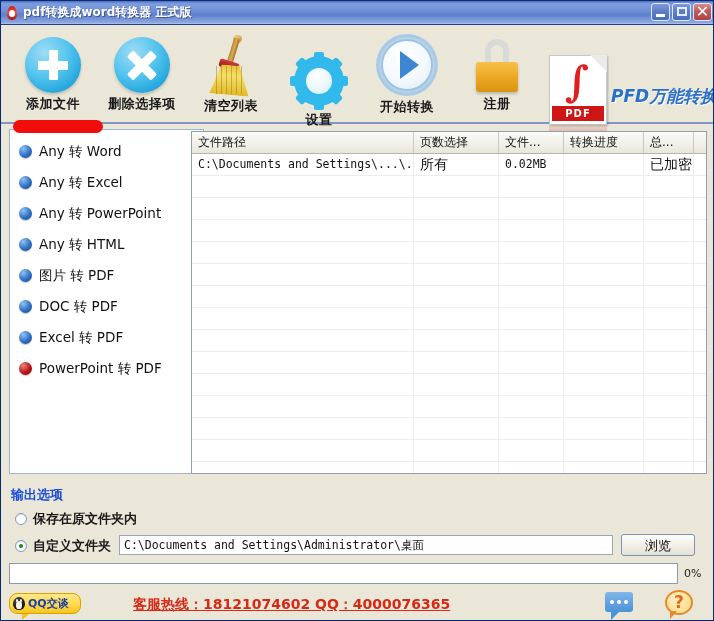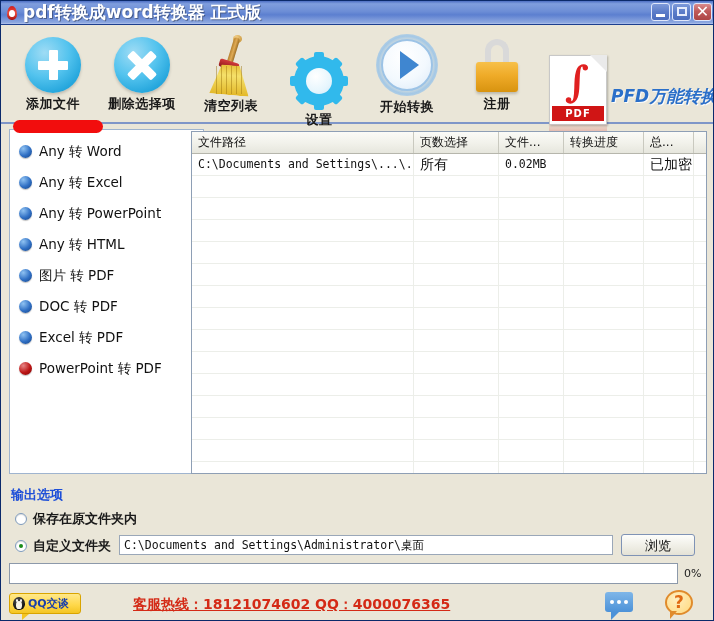--- a/index.html
+++ b/index.html
@@ -39,21 +39,21 @@
     border-radius: 50% 50% 45% 45% / 60% 60% 40% 40%;
   }
   .title-icon .pgw {
     position: absolute; left: 5px; top: 5px;
     width: 6px; height: 7px;
     background: #fff;
     border-radius: 50% 50% 45% 45%;
   }
   .title-text {
     color: #ffffff;
-    font-size: 17px;
+    font-size: 12px;
     font-weight: bold;
     text-shadow: 1px 1px 0 rgba(0,0,0,0.35);
     white-space: nowrap;
     font-family: "DejaVu Sans", sans-serif;
   }
   .winbtns { position: absolute; right: 3px; top: 2px; display: flex; gap: 2px; }
   .wb {
     width: 19px; height: 18px;
     border: 1px solid #dfe7fb;
     border-radius: 3px;
@@ -339,21 +339,21 @@
   }
   .pct {
     position: absolute; left: 683px; top: 566px;
     font-size: 11px; color: #222;
     font-family: "DejaVu Sans", sans-serif;
   }
   .qqbtn {
     position: absolute; left: 8px; top: 592px;
     width: 72px; height: 21px;
     background: linear-gradient(to bottom,#ffe88a 0%, #ffd94d 55%, #f4c522 100%);
-    border: 1px solid #d9a400; border-radius: 3px;
+    border: 1px solid #d9a400; border-radius: 8px;
     display: flex; align-items: center; box-sizing: border-box;
   }
   .qqbtn::after {
     content: ""; position: absolute; left: 12px; top: 20px;
     width: 0; height: 0;
     border-left: 7px solid #f4c522;
     border-bottom: 6px solid transparent;
   }
   .pingu {
     width: 14px; height: 15px; margin-left: 2px; margin-right: 2px;

